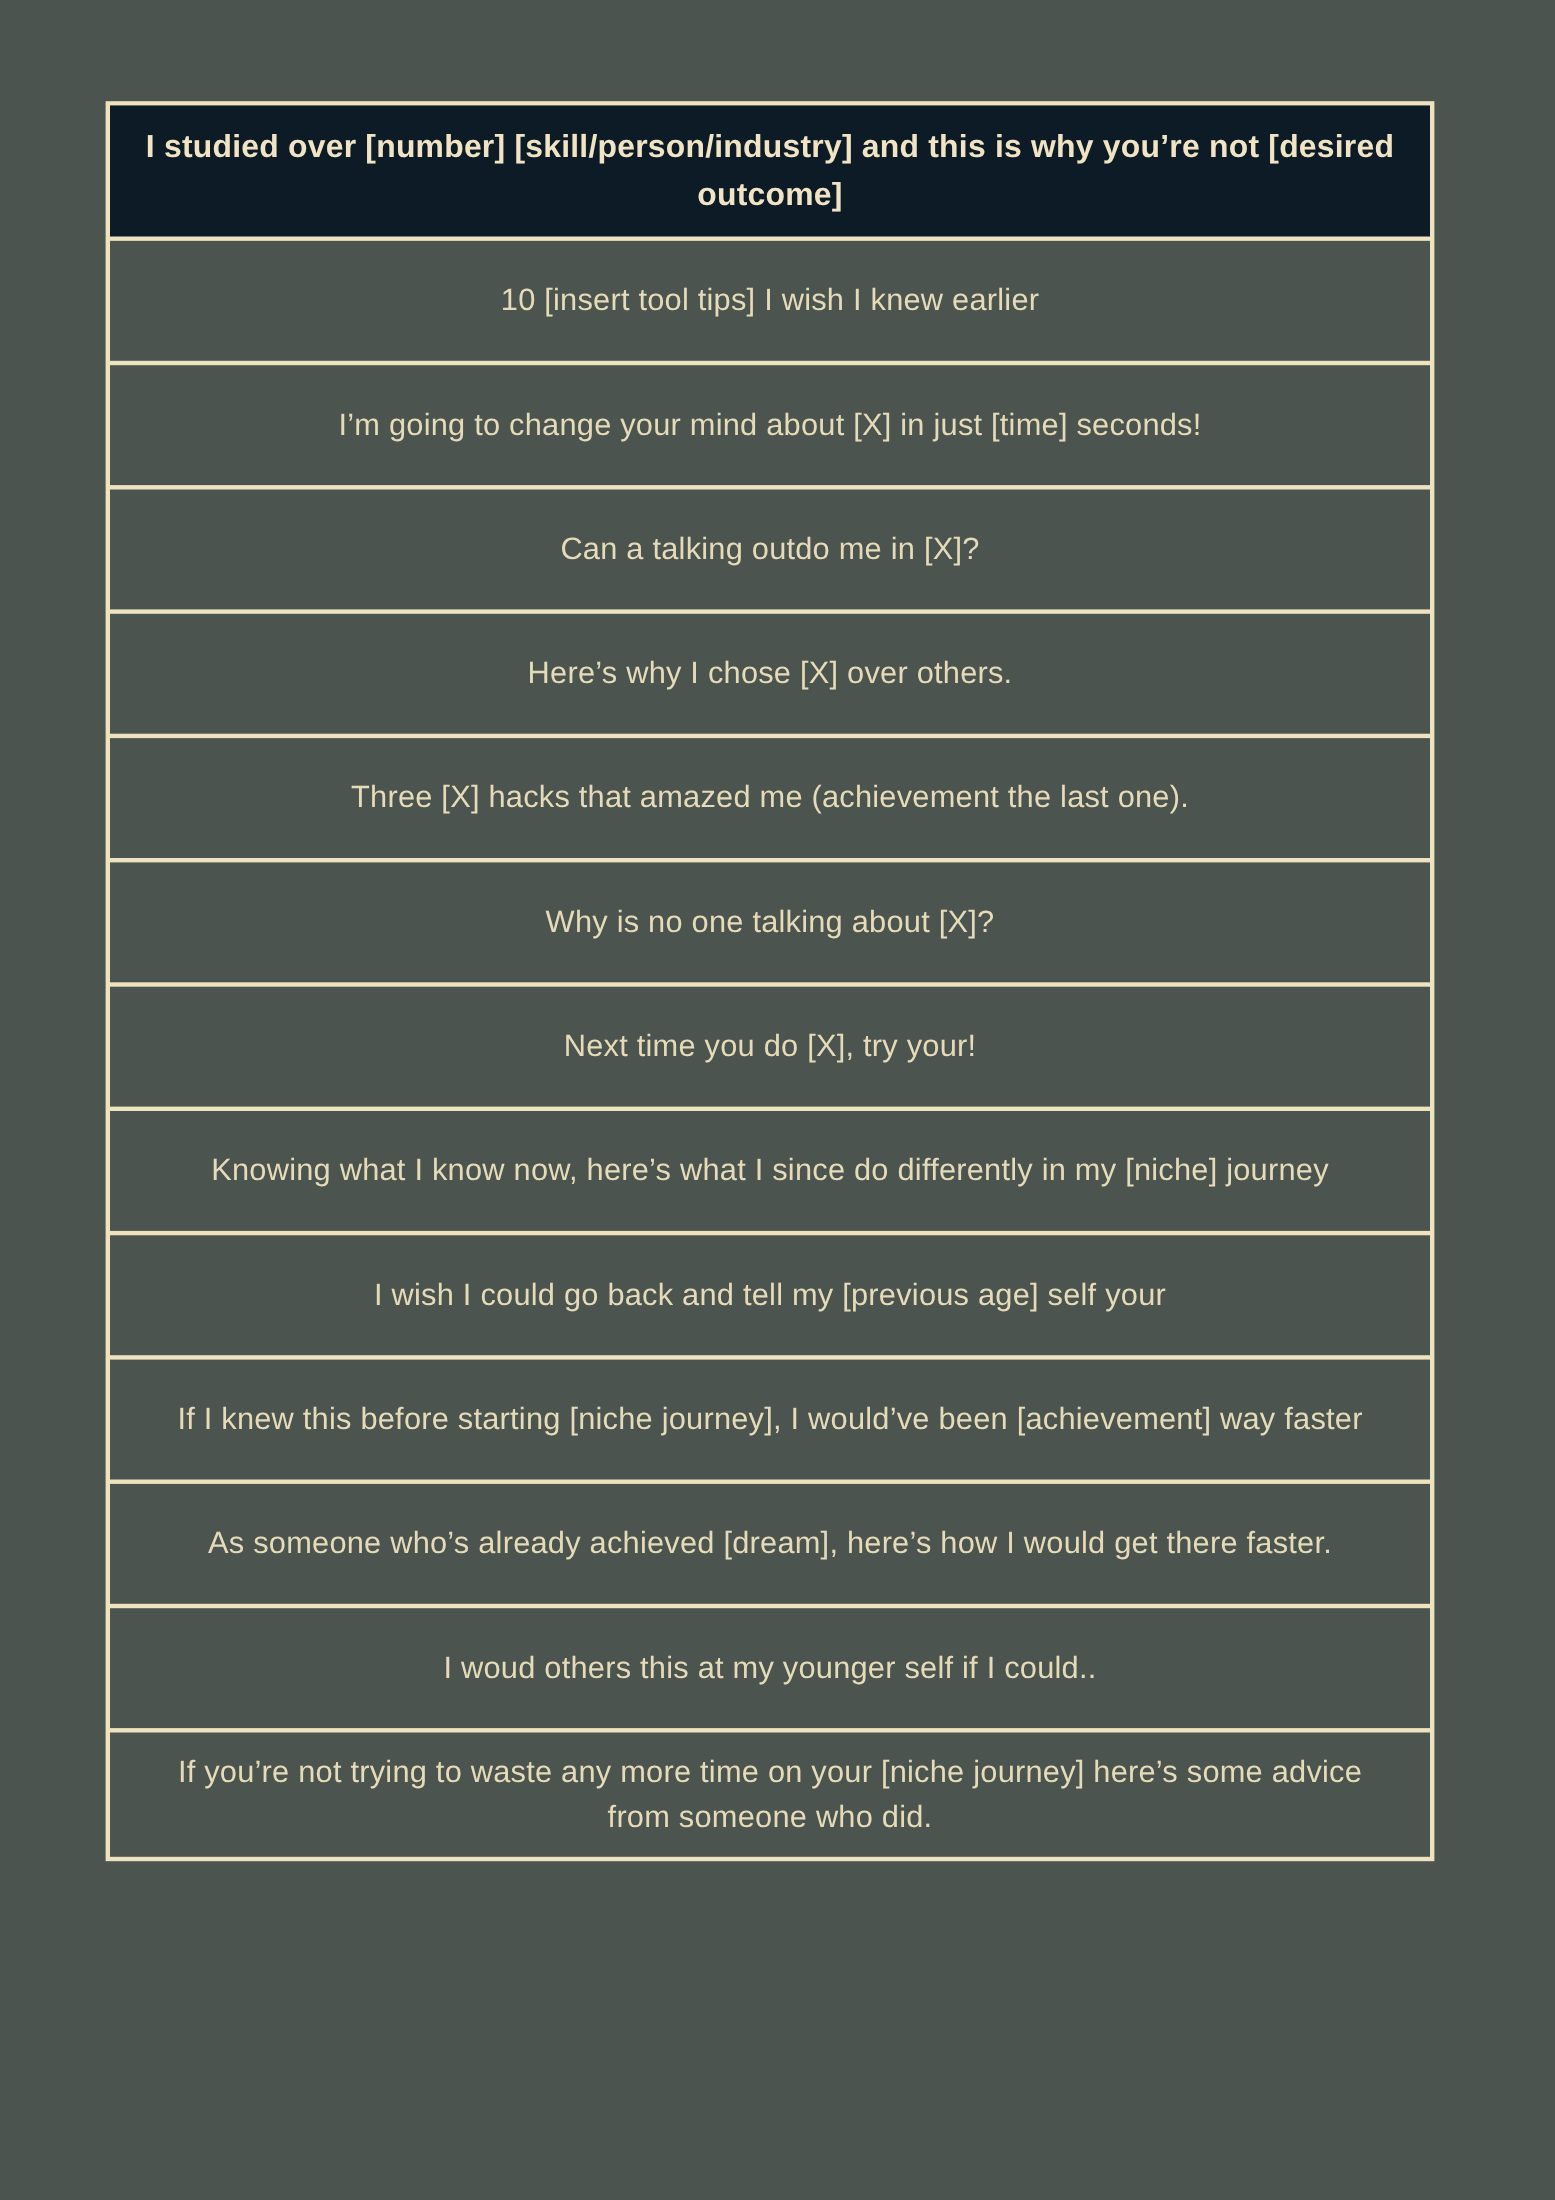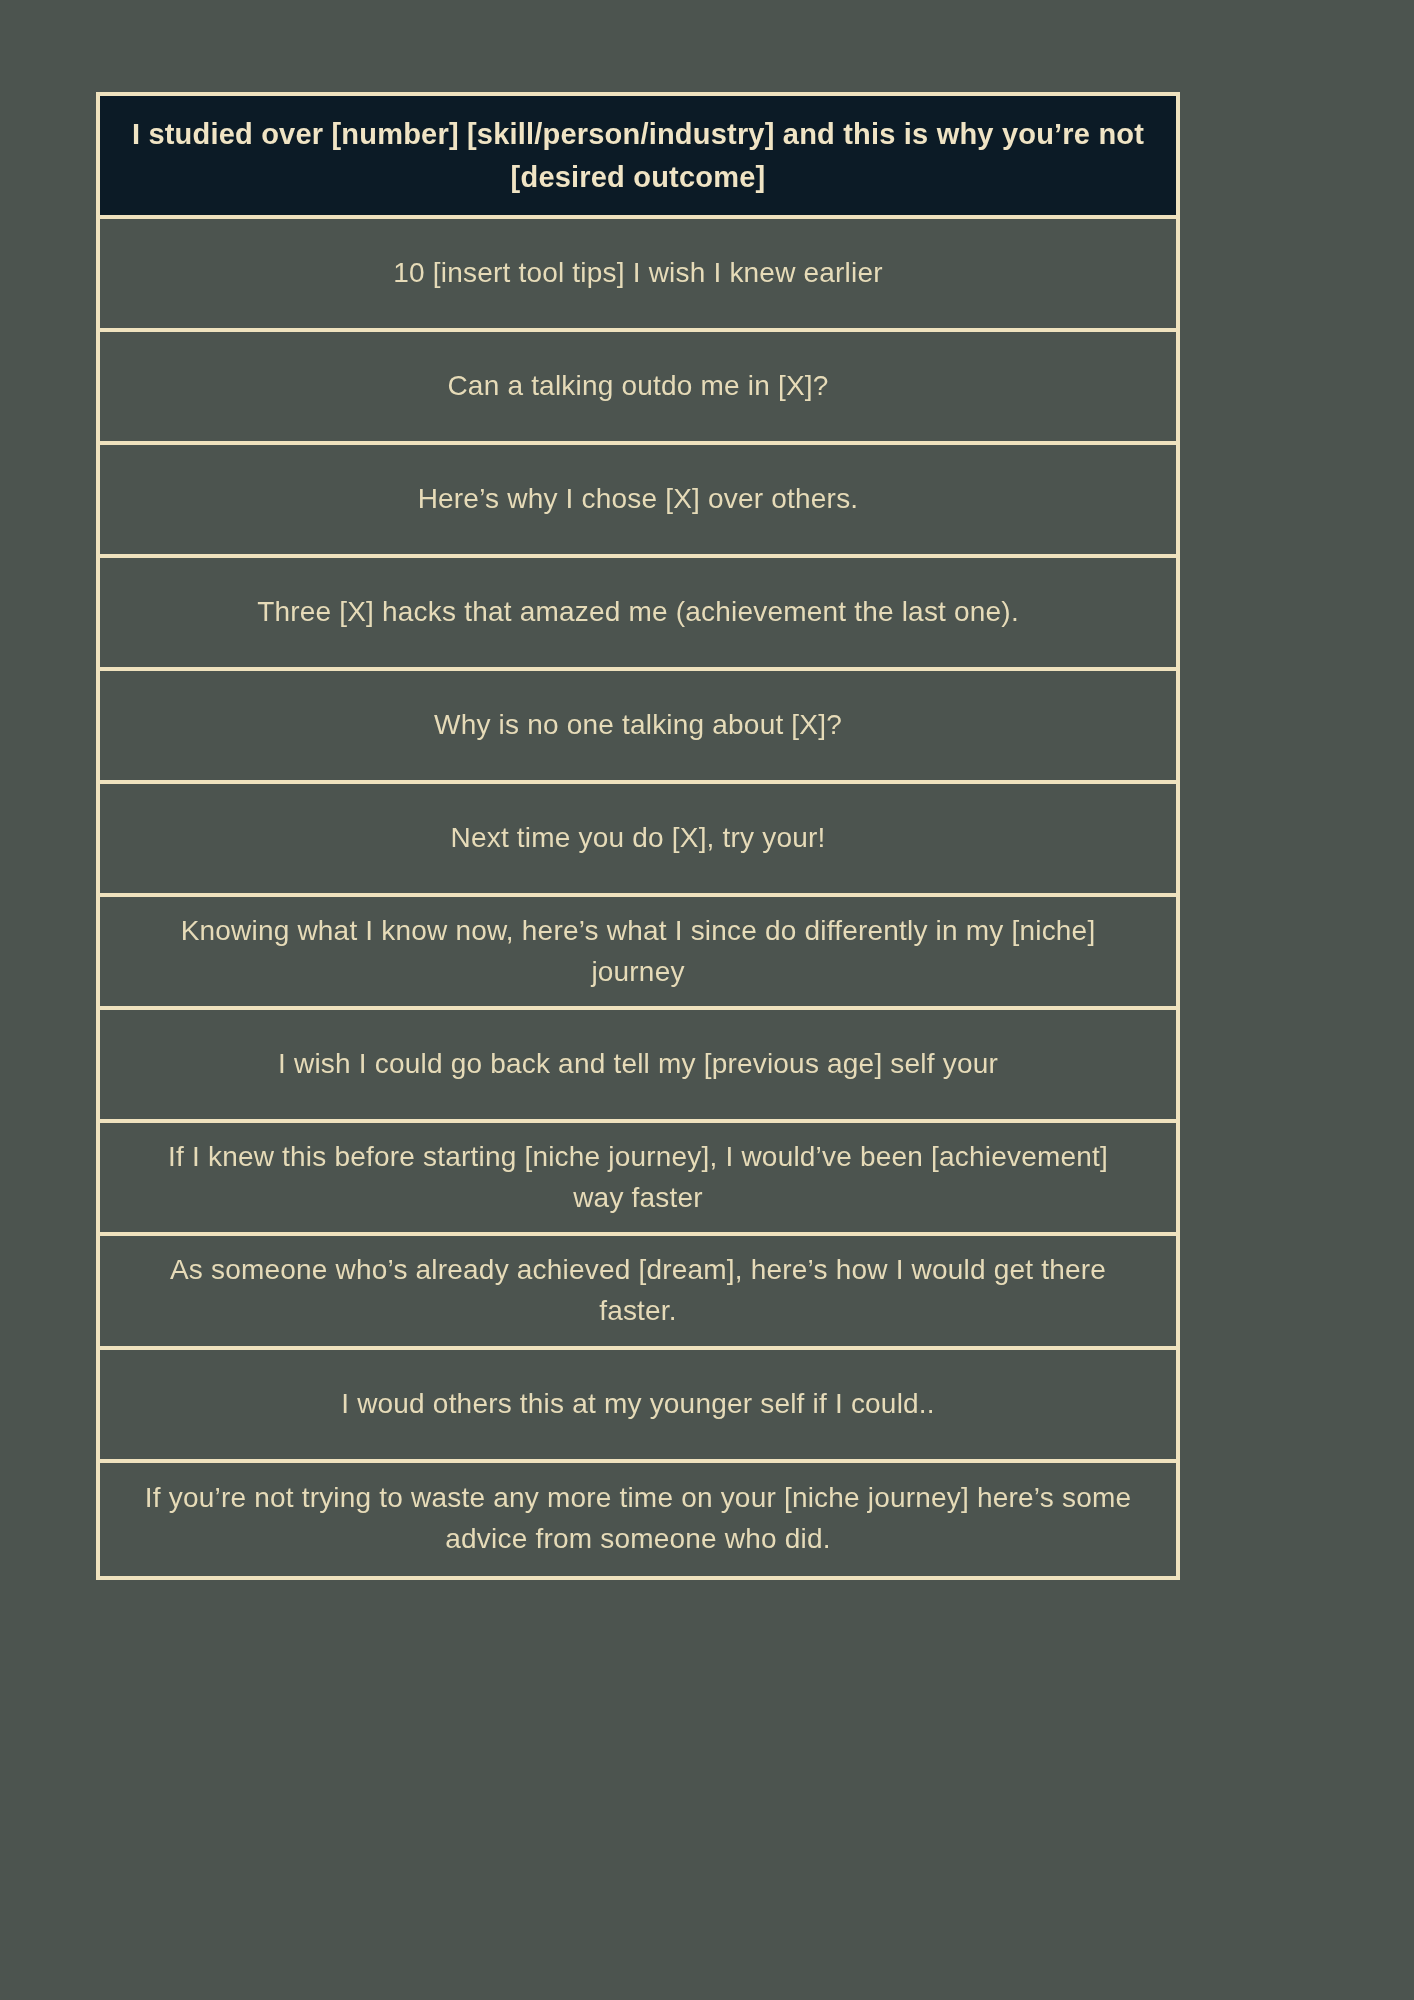--- a/index.html
+++ b/index.html
@@ -14,21 +14,21 @@
     width: 1414px;
     height: 2000px;
     background: var(--page-bg);
     font-family: "Liberation Sans", sans-serif;
     overflow: hidden;
   }
   .hook-table {
     position: absolute;
     left: 96px;
     top: 92px;
-    width: 1084px;
+    width: 1208px;
     border: 4px solid var(--border);
     background: var(--page-bg);
   }
   .hook-table > div:not(:last-child) {
     border-bottom: 4px solid var(--border);
   }
   .row {
     min-height: 113px;
     display: flex;
     align-items: center;
@@ -54,20 +54,23 @@
 <body>
 
 <div class="hook-table">
   <div class="row header">
     <span>I studied over [number] [skill/person/industry] and this is why you’re not [desired outcome]</span>
   </div>
   <div class="row">
     <span>10 [insert tool tips] I wish I knew earlier</span>
   </div>
   <div class="row">
+    <span>I’m going to change your mind about [X] in just [time] seconds!</span>
+  </div>
+  <div class="row">
     <span>Can a talking outdo me in [X]?</span>
   </div>
   <div class="row">
     <span>Here’s why I chose [X] over others.</span>
   </div>
   <div class="row">
     <span>Three [X] hacks that amazed me (achievement the last one).</span>
   </div>
   <div class="row">
     <span>Why is no one talking about [X]?</span>

